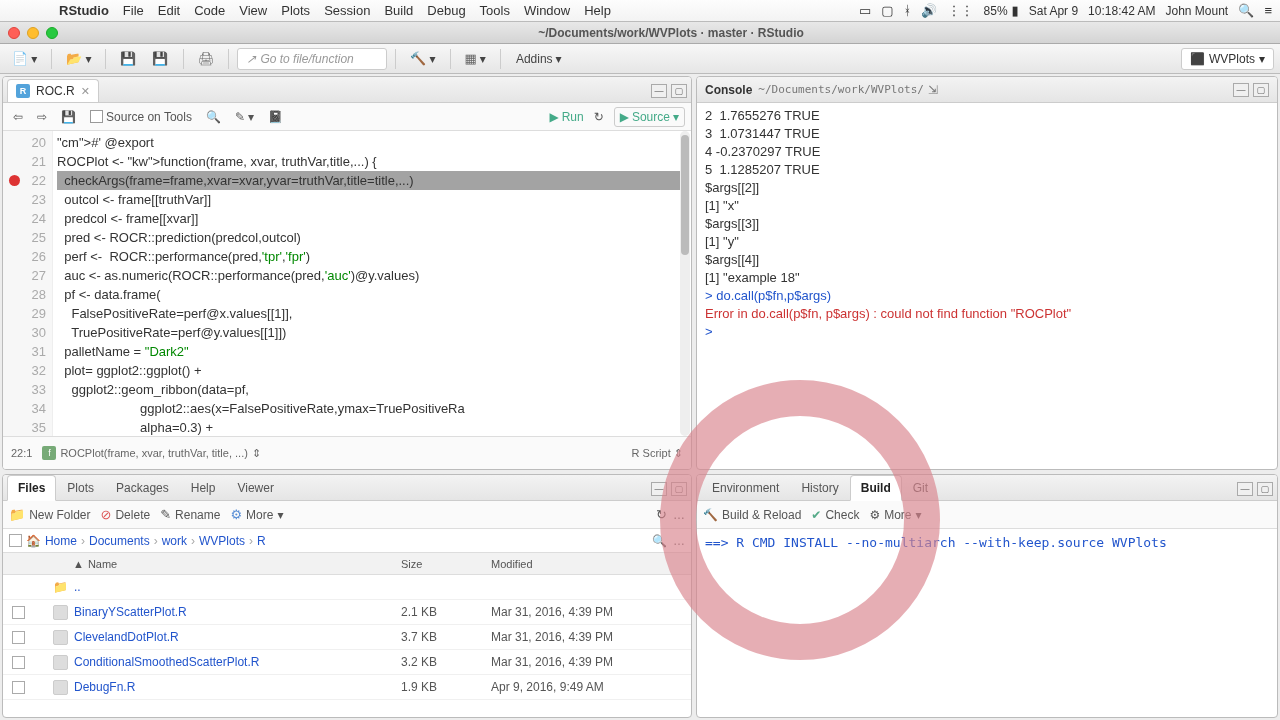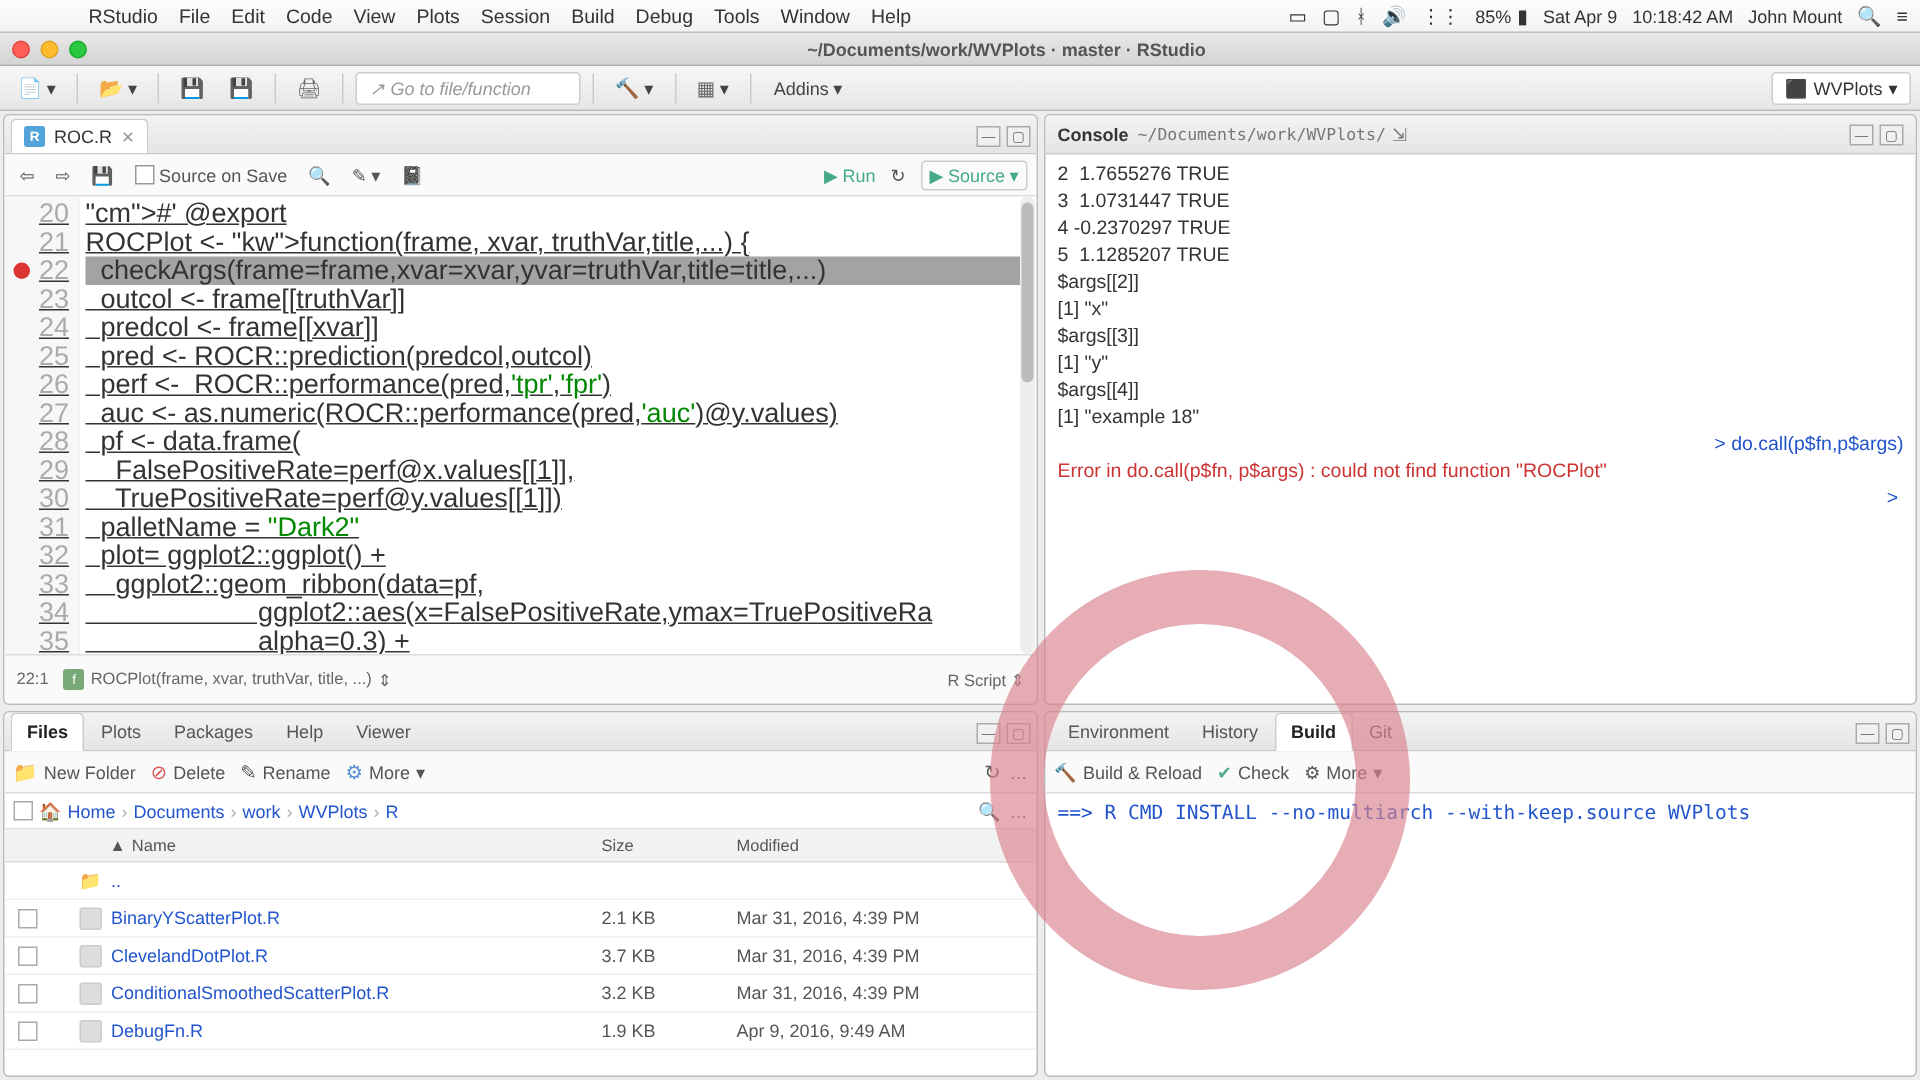--- a/index.html
+++ b/index.html
@@ -1,21 +1,21 @@
 <!DOCTYPE html>
 <html><head>
 <meta charset="utf-8">
 <style>
 * { box-sizing: border-box; margin: 0; padding: 0; font-family: "Lucida Grande", "Helvetica Neue", Arial, sans-serif; }
 body { width: 1280px; height: 720px; overflow: hidden; background: #ededed; font-size: 13px; color: #333; position: relative; }
 
 
 .menubar { height: 22px; background: linear-gradient(#fdfdfd,#f3f3f3); border-bottom: 1px solid #bbb; display: flex; align-items: center; padding: 0 8px; font-size: 13px; }
 .menubar .apple { font-size: 14px; margin-right: 12px; }
-.menubar .appname { font-weight: normal; margin-right: 14px; padding-left: 39px; }
+.menubar .appname { font-weight: bold; margin-right: 14px; padding-left: 39px; }
 .menubar .menu-item { margin-right: 14px; }
 .menubar .spacer { flex: 1; }
 .menubar .status { margin-left: 10px; font-size: 12px; display: flex; align-items: center; gap: 4px; }
 .menubar .status .ico { font-size: 13px; }
 
 
 .titlebar { height: 22px; background: linear-gradient(#e8e8e8,#d4d4d4); border-bottom: 1px solid #aaa; display: flex; align-items: center; padding: 0 8px; font-size: 12px; color: #333; font-weight: bold; }
 .traffic { display: flex; gap: 7px; margin-right: 12px; }
 .traffic span { width: 12px; height: 12px; border-radius: 50%; display: inline-block; }
 .traffic .r { background: #ff5f57; border:1px solid #e0443e;}
@@ -45,39 +45,39 @@
 .tabbar .winctrls { margin-left:auto; display:flex; gap:4px; padding-bottom:4px;}
 .winctrl { width:16px; height:14px; border:1px solid #aaa; background:#f0f0f0; font-size:9px; display:flex;align-items:center;justify-content:center; color:#666;}
 
 .editortb { height: 28px; border-bottom: 1px solid #ddd; display: flex; align-items: center; padding: 0 6px; gap: 6px; font-size: 12px; background:#fafafa;}
 .editortb .btn { display:flex; align-items:center; gap:3px; padding:2px 4px; color:#555;}
 .editortb .checkbox { width:13px; height:13px; border:1px solid #999; background:#fff;}
 .editortb .right { margin-left:auto; display:flex; align-items:center; gap:6px;}
 .runbtn { color:#4a8; display:flex;align-items:center;gap:3px;}
 .srcbtn { color:#4a8; display:flex;align-items:center;gap:3px; border:1px solid #ccc; border-radius:3px; padding:2px 5px;}
 
-.codearea { flex:1; display:flex; font-family: Menlo, Consolas, monospace; font-size:18px; overflow:hidden; position:relative;text-decoration:underline;}
+.codearea { flex:1; display:flex; font-family: Menlo, Consolas, monospace; font-size:13px; overflow:hidden; position:relative;}
 .gutter { width:50px; background:#f7f7f7; border-right:1px solid #eee; text-align:right; padding:2px 6px 2px 2px; color:#aaa; line-height:19px; position:relative;}
 .gutter .bp { position:absolute; left:4px; width:11px; height:11px; background:#d33; border-radius:50%; }
 .code { flex:1; padding:2px 4px; line-height:19px; white-space:pre; overflow:hidden;}
 .code .str { color:#008800; }
 .code .hl { background:#a3a3a3; display:inline-block; width:100%;}
 
 .editorstatus { height:22px; border-top:1px solid #ddd; display:flex; align-items:center; padding:16px 8px; font-size:11px; color:#666; background:#fafafa;}
 .editorstatus .right { margin-left:auto; display:flex; align-items:center; gap:8px;}
 .fnsig { display:flex;align-items:center;gap:4px;}
 .fnsig .fico { width:14px;height:14px;background:#7a7;border-radius:2px;color:#fff;font-size:9px;display:flex;align-items:center;justify-content:center;}
 
 
 .console-hdr { height:26px; background:linear-gradient(#f3f3f3,#e5e5e5); border-bottom:1px solid #ccc; display:flex; align-items:center; padding:0 8px; font-size:12px;}
 .console-hdr .title { font-weight:bold; margin-right:6px;}
 .console-hdr .path { color:#777; font-family:Menlo,monospace; font-size:11px;}
 .console-hdr .right { margin-left:auto; display:flex; gap:4px; align-items:center;}
 .consolebody { flex:1; padding:4px 8px; font-family:Menlo,Consolas,monospace; font-size:13px; line-height:18px; white-space:pre; overflow:hidden; color:#333;}
-.consolebody .in { color:#2255cc;text-align:right;}
+.consolebody .in { color:#2255cc;}
 .consolebody .err { color:#cc3333;}
 
 
 .panetabs { height:26px; background:linear-gradient(#f3f3f3,#e5e5e5); border-bottom:1px solid #ccc; display:flex; align-items:flex-end; padding:0 4px;}
 .ptab { padding:5px 10px; font-size:12px; color:#555; border:1px solid transparent; border-bottom:none;}
 .ptab.active { background:#fff; border:1px solid #ccc; border-bottom:1px solid #fff; border-radius:4px 4px 0 0; margin-bottom:-1px; font-weight:bold; color:#222;}
 .panetabs .right { margin-left:auto; display:flex; gap:4px; padding-bottom:4px;}
 
 .filestb { height:28px; border-bottom:1px solid #ddd; display:flex; align-items:center; padding:0 6px; gap:10px; font-size:12px; background:#fafafa;}
 .filestb .btn { display:flex; align-items:center; gap:4px; color:#555;}
@@ -223,21 +223,21 @@
           <span class="ico">⇦</span>
         </span>
       <span class="btn">
           <span class="ico">⇨</span>
         </span>
       <span class="btn">
           <span class="ico">💾</span>
         </span>
       <span class="btn">
           <span class="checkbox"></span>
-          <span>Source on Save</span>
+          <span>Source on Tools</span>
         </span>
       <span class="btn">
           <span class="ico">🔍</span>
         </span>
       <span class="btn"><span class="ico">✎</span>▾</span>
       <span class="btn">
           <span class="ico">📓</span>
         </span>
       <div class="right">
         <span class="runbtn">

